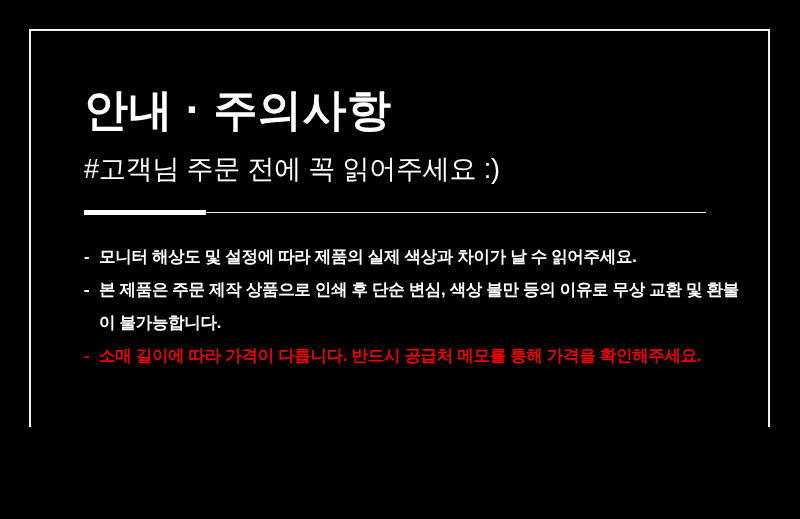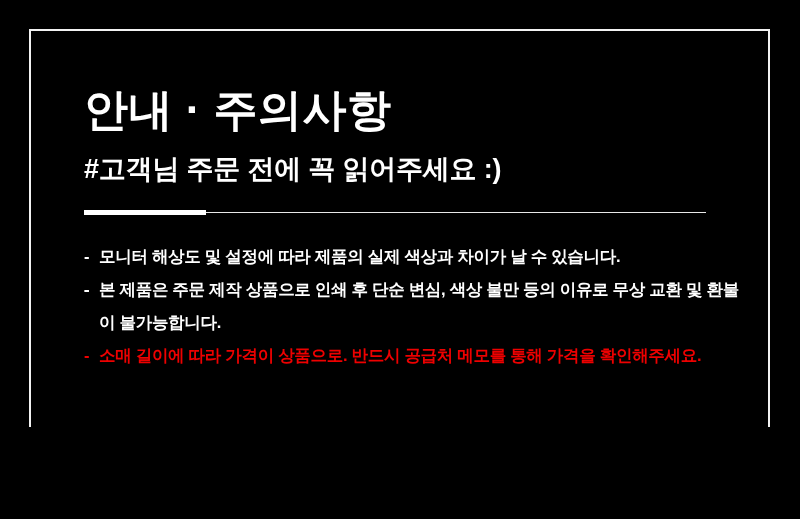--- a/index.html
+++ b/index.html
@@ -40,21 +40,21 @@
     color: #ffffff;
     letter-spacing: 0.5px;
     white-space: nowrap;
   }
   #notice-subtitle {
     position: absolute;
     left: 84px;
     top: 152px;
     font-size: 27px;
     line-height: 34px;
-    font-weight: 700;
+    font-weight: 400;
     color: #ffffff;
     letter-spacing: -0.2px;
     white-space: nowrap;
   }
   
   #notice-divider {
     position: absolute;
     left: 84px;
     top: 210px;
     width: 622px;
@@ -122,31 +122,31 @@
 
   <div id="notice-divider">
     <div class="rule-thick"></div>
     <div class="rule-thin"></div>
   </div>
 
   <div id="notice-list">
 
     <div class="notice-item">
       <span class="dash">-</span>
-      <span>모니터 해상도 및 설정에 따라 제품의 실제 색상과 차이가 날 수 있습니다.</span>
+      <span>모니터 해상도 및 설정에 따라 제품의 실제 색상과 차이가 날 수 읽어주세요.</span>
     </div>
 
     <div class="notice-item">
       <span class="dash">-</span>
     </div>
 
     <div class="notice-item">
       <span class="dash">-</span>
       <span>본 제품은 주문 제작 상품으로 인쇄 후 단순 변심, 색상 불만 등의 이유로 무상 교환 및 환불이 불가능합니다.</span>
     </div>
 
     <div class="notice-item alert">
       <span class="dash">-</span>
-      <span>소매 길이에 따라 가격이 상품으로. 반드시 공급처 메모를 통해 가격을 확인해주세요.</span>
+      <span>소매 길이에 따라 가격이 다릅니다. 반드시 공급처 메모를 통해 가격을 확인해주세요.</span>
     </div>
 
   </div>
 </div>
 
 </body></html>

